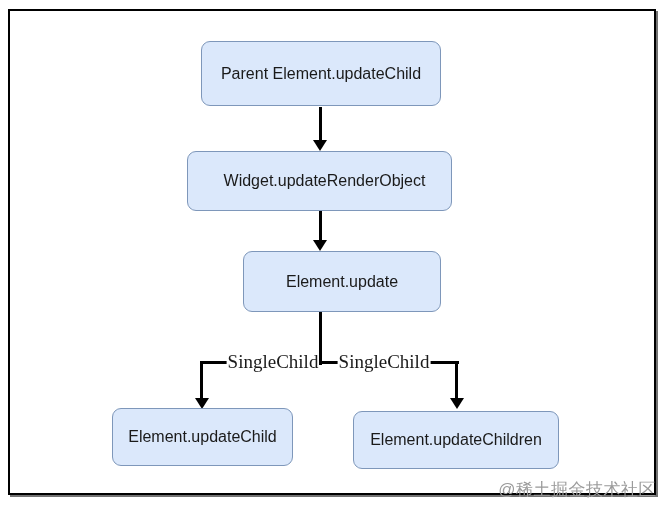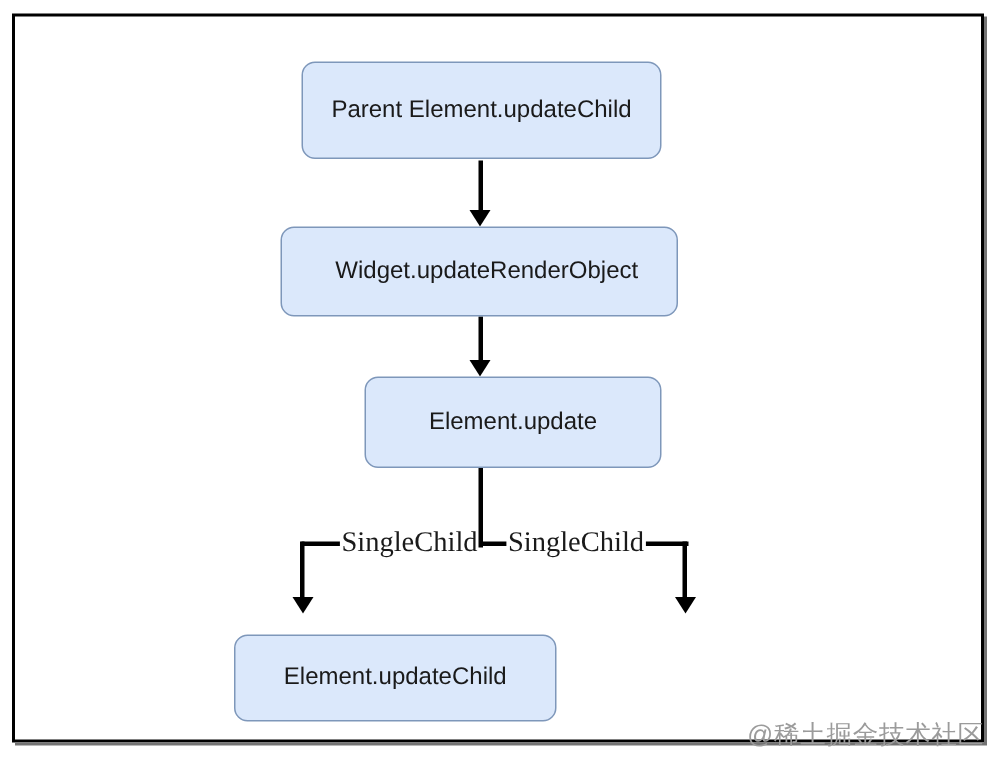--- a/index.html
+++ b/index.html
@@ -31,21 +31,21 @@
     border-radius: 9px;
     display: flex; align-items: center; justify-content: center;
     z-index: 4;
   }
   .node span {
     font-size: 16px; color: var(--node-text); white-space: nowrap;
   }
   .n1 { left: 201px; top: 41px;  width: 240px; height: 65px; }
   .n2 { left: 187px; top: 151px; width: 265px; height: 60px; padding-left: 10px; }
   .n3 { left: 222px; top: 251px; width: 198px; height: 61px; margin-left: 21px; }
-  .n4 { left: 112px; top: 423px; width: 215px; height: 58px; margin-left: 44px; }
+  .n4 { left: 112px; top: 408px; width: 181px; height: 58px; }
   .n5 { left: 353px; top: 411px; width: 206px; height: 58px; }
 
   .vline, .hline { position: absolute; background: var(--connector); }
   .vline { width: 3px; }
   .hline { height: 3px; }
   .v1 { left: 319px; top: 107px; height: 35px; z-index: 2; }
   .v2 { left: 319px; top: 211px; height: 31px; z-index: 2; }
   .stem { left: 319px; top: 312px; height: 53px; z-index: 3; }
   .branch { left: 201px; top: 361px; width: 258px; z-index: 1; }
   .dropL { left: 200px; top: 361px; height: 38px; z-index: 2; }
@@ -90,20 +90,23 @@
   </div>
   <div class="node n2">
     <span>Widget.updateRenderObject</span>
   </div>
   <div class="node n3">
     <span>Element.update</span>
   </div>
   <div class="node n4">
     <span>Element.updateChild</span>
   </div>
+  <div class="node n5">
+    <span>Element.updateChildren</span>
+  </div>
 
   <div class="vline v1"></div>
   <div class="arrowhead a1"></div>
 
   <div class="vline v2"></div>
   <div class="arrowhead a2"></div>
 
   <div class="vline stem"></div>
   <div class="hline branch"></div>
 

